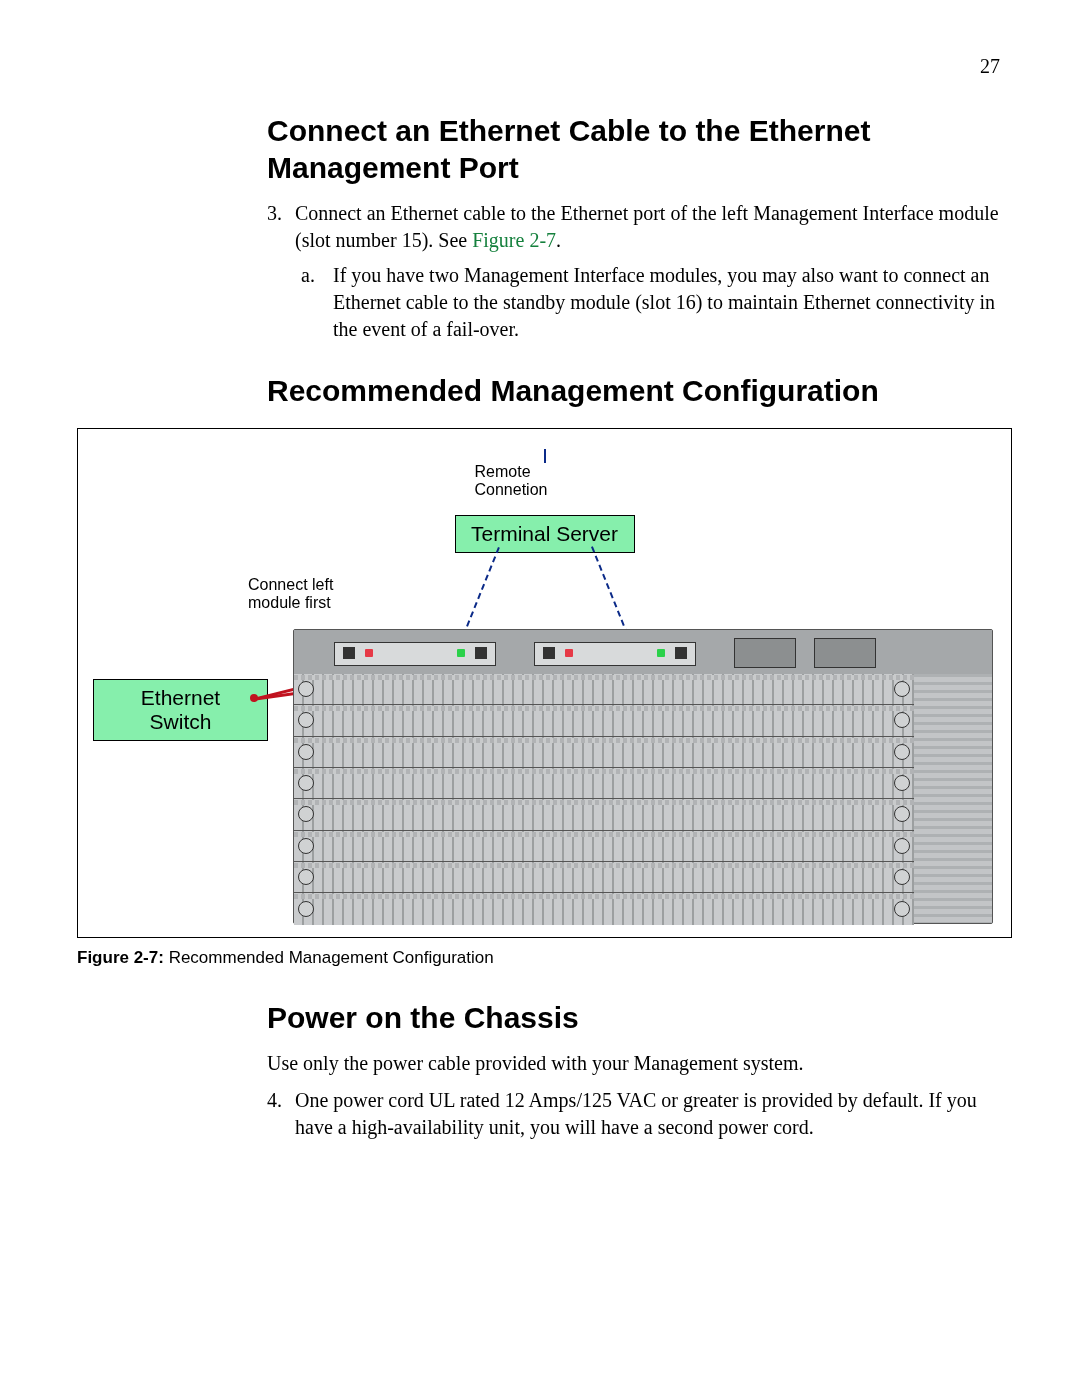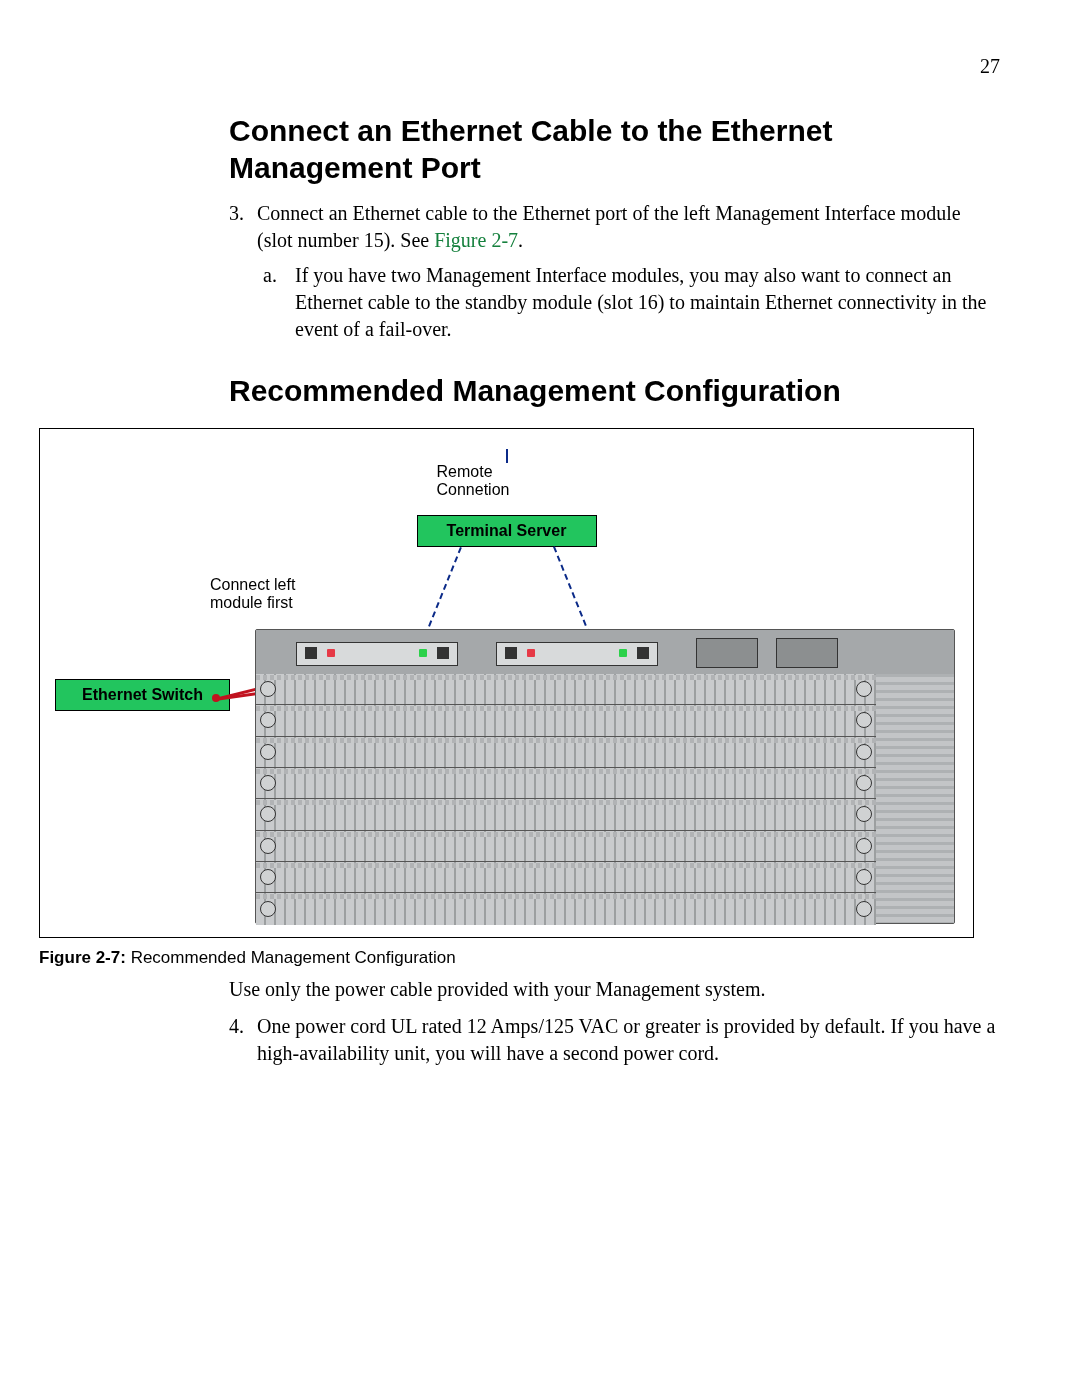--- a/index.html
+++ b/index.html
@@ -7,21 +7,21 @@
     padding: 0;
     background: #fff;
     font-family: "Times New Roman", Times, serif;
     color: #000;
   }
   .page {
     width: 1080px;
     min-height: 1397px;
     position: relative;
     box-sizing: border-box;
-    padding: 55px 70px 60px 49px;
+    padding: 55px 70px 60px 87px;
   }
   .page-number {
     position: absolute;
     top: 55px;
     right: 80px;
     font-size: 20px;
   }
   .content {
     margin-top: 58px;
     margin-left: 180px;
@@ -96,25 +96,24 @@
   
   .lbl {
     position: absolute;
     font-size: 16px;
     line-height: 1.15;
     color: #000;
   }
   .boxlbl {
     position: absolute;
     border: 1px solid #000;
-    background: #22c55e;
-    font-size: 16px;
+    background: #86efac;
+    font-size: 21px;
     padding: 6px 14px;
     text-align: center;
-    font-weight: bold;
   }
 
   
   .terminal-server {
     top: 86px;
     left: 50%;
     transform: translateX(-50%);
     width: 150px;
   }
   .remote-conn {
@@ -360,20 +359,21 @@
           </div>
         </div>
 
       </div>
       <div class="figure-caption">
         <span class="figlabel">Figure 2-7:</span>
         <span>Recommended Management Configuration</span>
       </div>
     </div>
 
+    <h2 class="third">Power on the Chassis</h2>
 
     <div class="para">Use only the power cable provided with your Management system.</div>
 
     <div class="step">
       <span class="num">4.</span>
       <span class="cont">One power cord UL rated 12 Amps/125 VAC or greater is provided by default. If you have a high-availability unit, you will have a second power cord.</span>
     </div>
 
   </div>
 </div>

